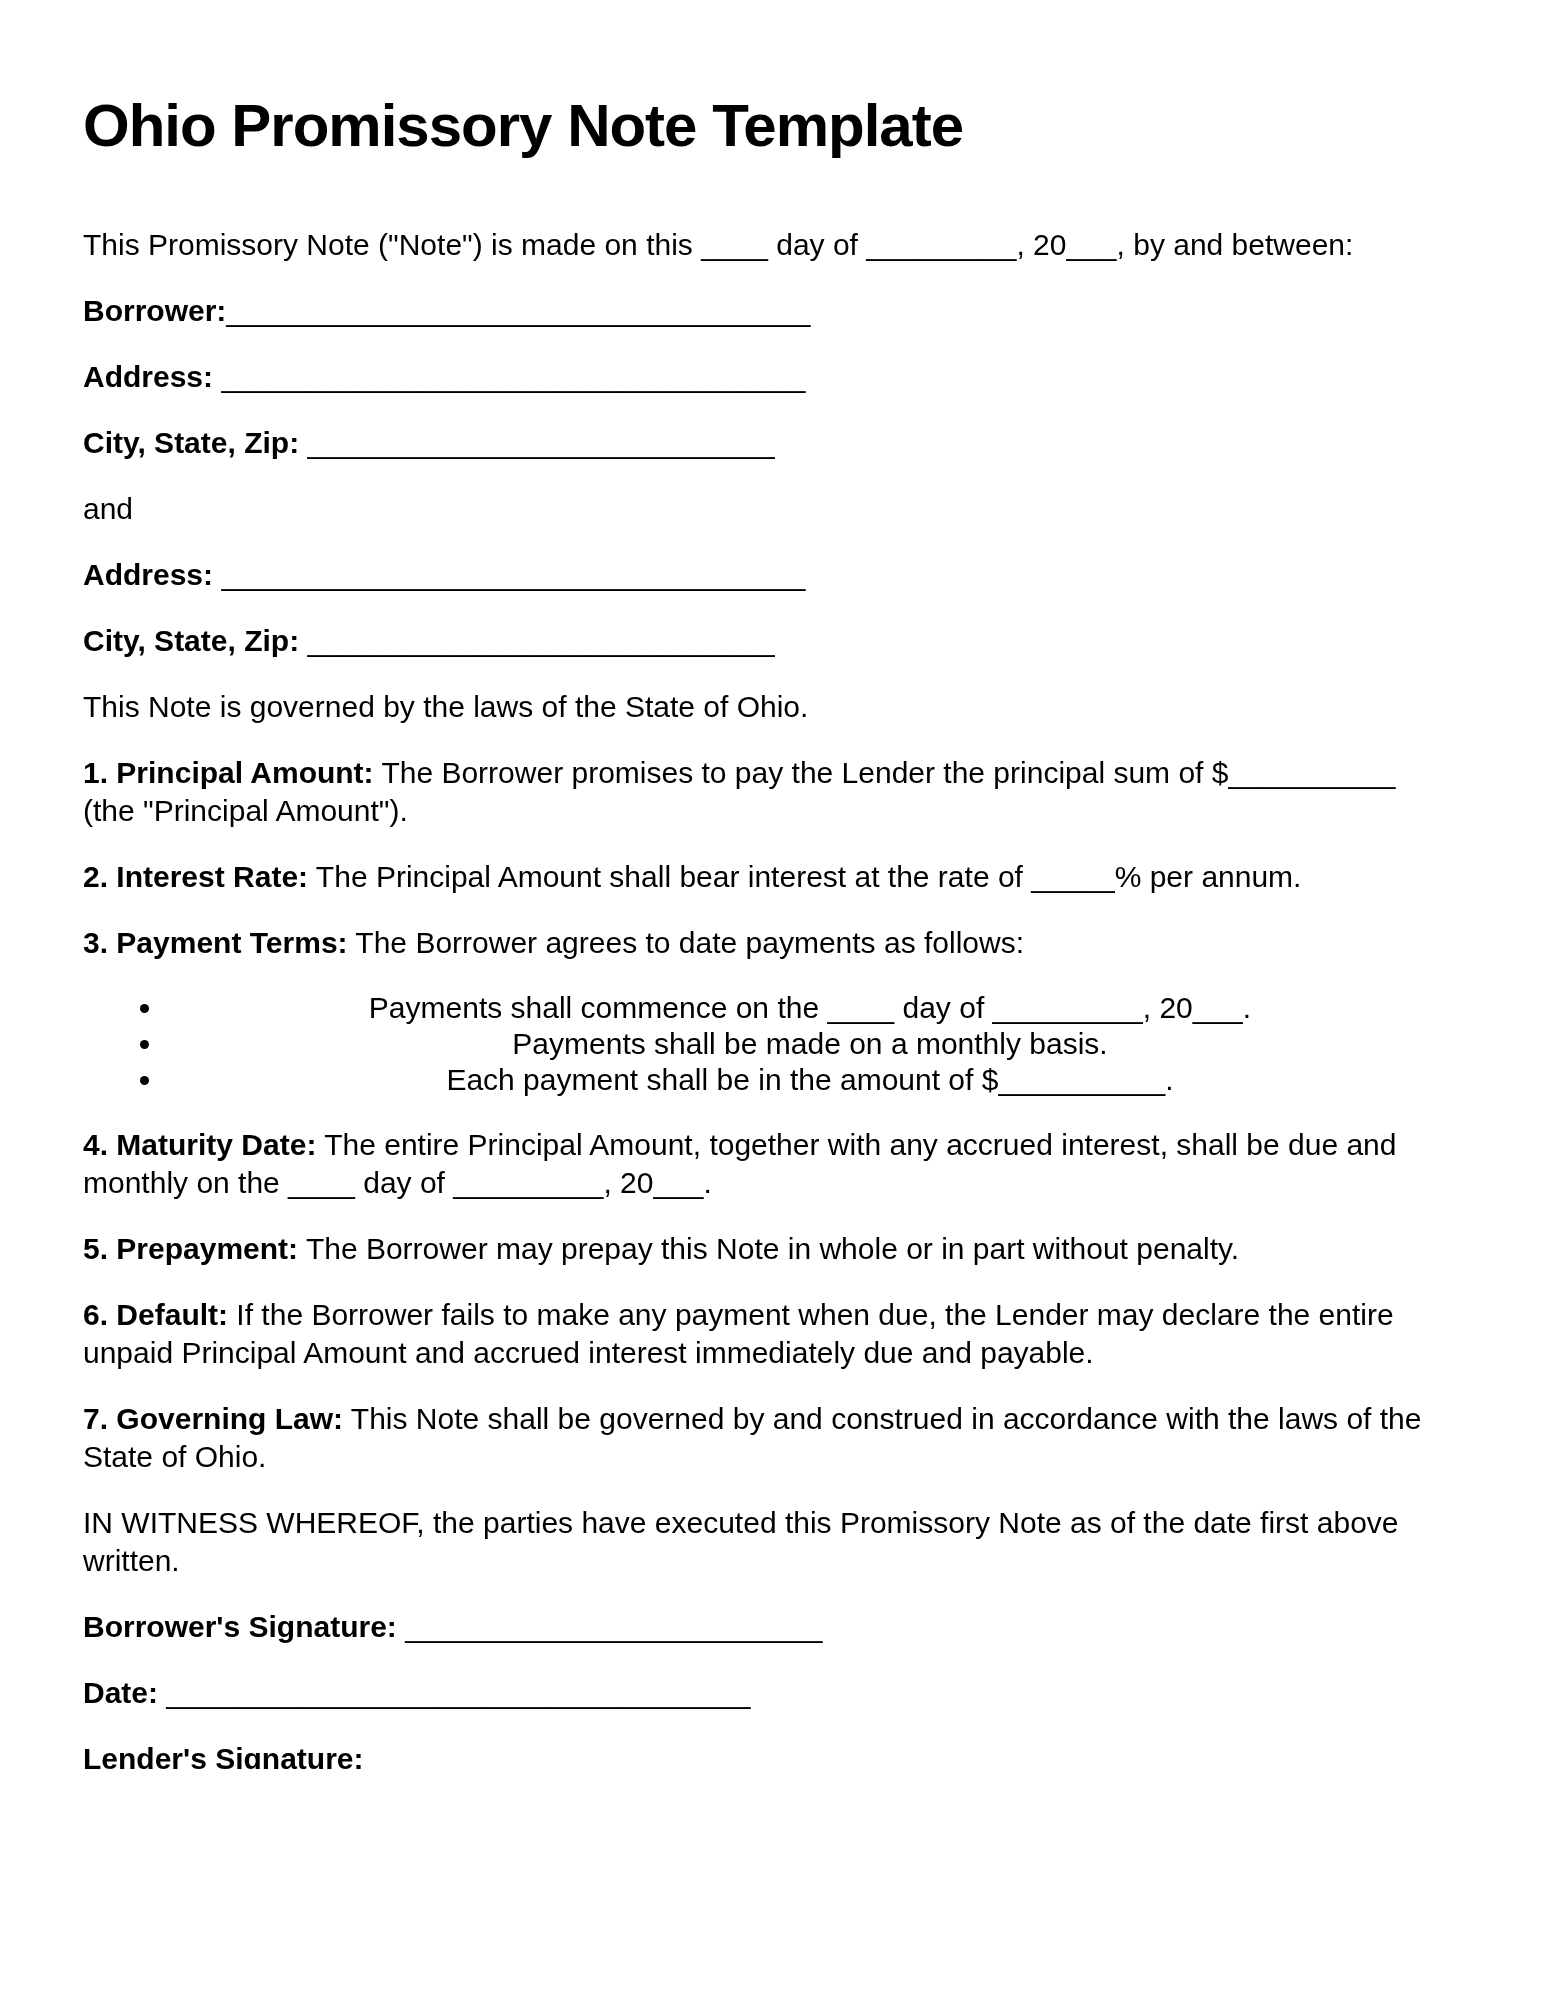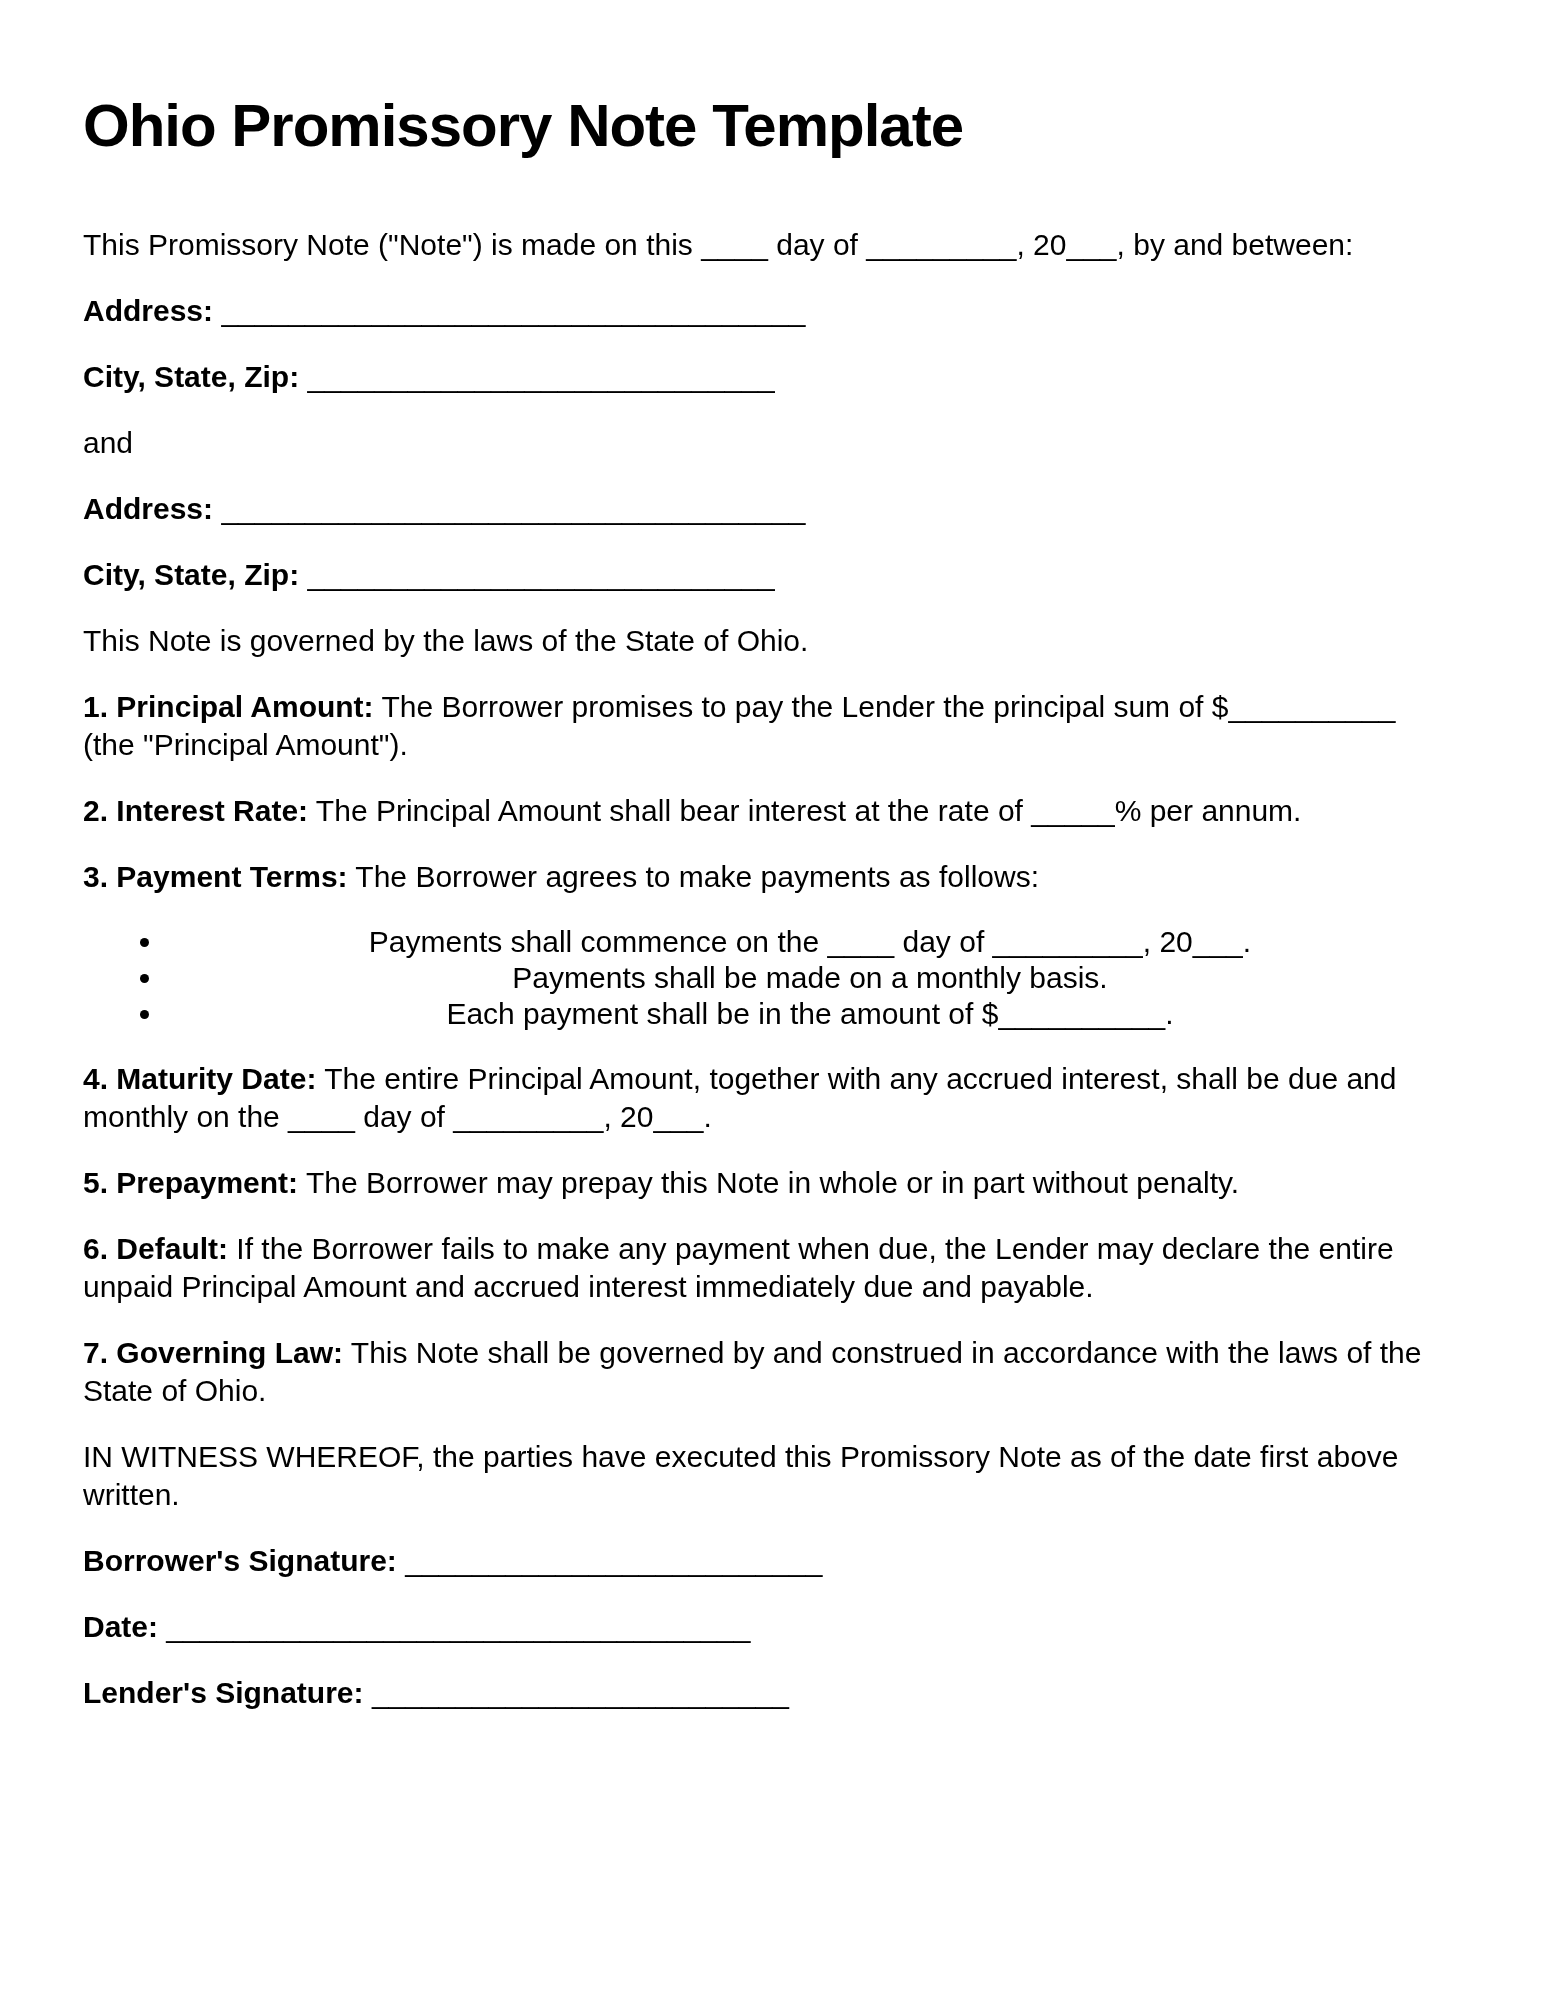--- a/index.html
+++ b/index.html
@@ -51,39 +51,40 @@
 </style>
 </head>
 <body>
 
 <div class="page">
 
   <h1 class="doc-title">Ohio Promissory Note Template</h1>
 
   <p class="line">This Promissory Note ("Note") is made on this ____ day of _________, 20___, by and between:</p>
 
+  <p class="line"><span class="lbl">Borrower:</span><span class="blank">___________________________________</span></p>
 
   <p class="line"><span class="lbl">Address:</span> <span class="blank">___________________________________</span></p>
 
   <p class="line"><span class="lbl">City, State, Zip:</span> <span class="blank">____________________________</span></p>
 
   <p class="line">and</p>
 
 
   <p class="line"><span class="lbl">Address:</span> <span class="blank">___________________________________</span></p>
 
   <p class="line"><span class="lbl">City, State, Zip:</span> <span class="blank">____________________________</span></p>
 
   <p class="line">This Note is governed by the laws of the State of Ohio.</p>
 
   <p class="line"><span class="lbl">1. Principal Amount:</span><span> The Borrower promises to pay the Lender the principal sum of $__________ (the "Principal Amount").</span></p>
 
   <p class="line"><span class="lbl">2. Interest Rate:</span><span> The Principal Amount shall bear interest at the rate of _____% per annum.</span></p>
 
-  <p class="line"><span class="lbl">3. Payment Terms:</span><span> The Borrower agrees to make payments as follows:</span></p>
+  <p class="line"><span class="lbl">3. Payment Terms:</span><span> The Borrower agrees to date payments as follows:</span></p>
 
   <ul class="pay-list">
     <li>Payments shall commence on the ____ day of _________, 20___.</li>
     <li>Payments shall be made on a monthly basis.</li>
     <li>Each payment shall be in the amount of $__________.</li>
   </ul>
 
   <p class="line"><span class="lbl">4. Maturity Date:</span><span> The entire Principal Amount, together with any accrued interest, shall be due and monthly on the ____ day of _________, 20___.</span></p>
 
   <p class="line"><span class="lbl">5. Prepayment:</span><span> The Borrower may prepay this Note in whole or in part without penalty.</span></p>

